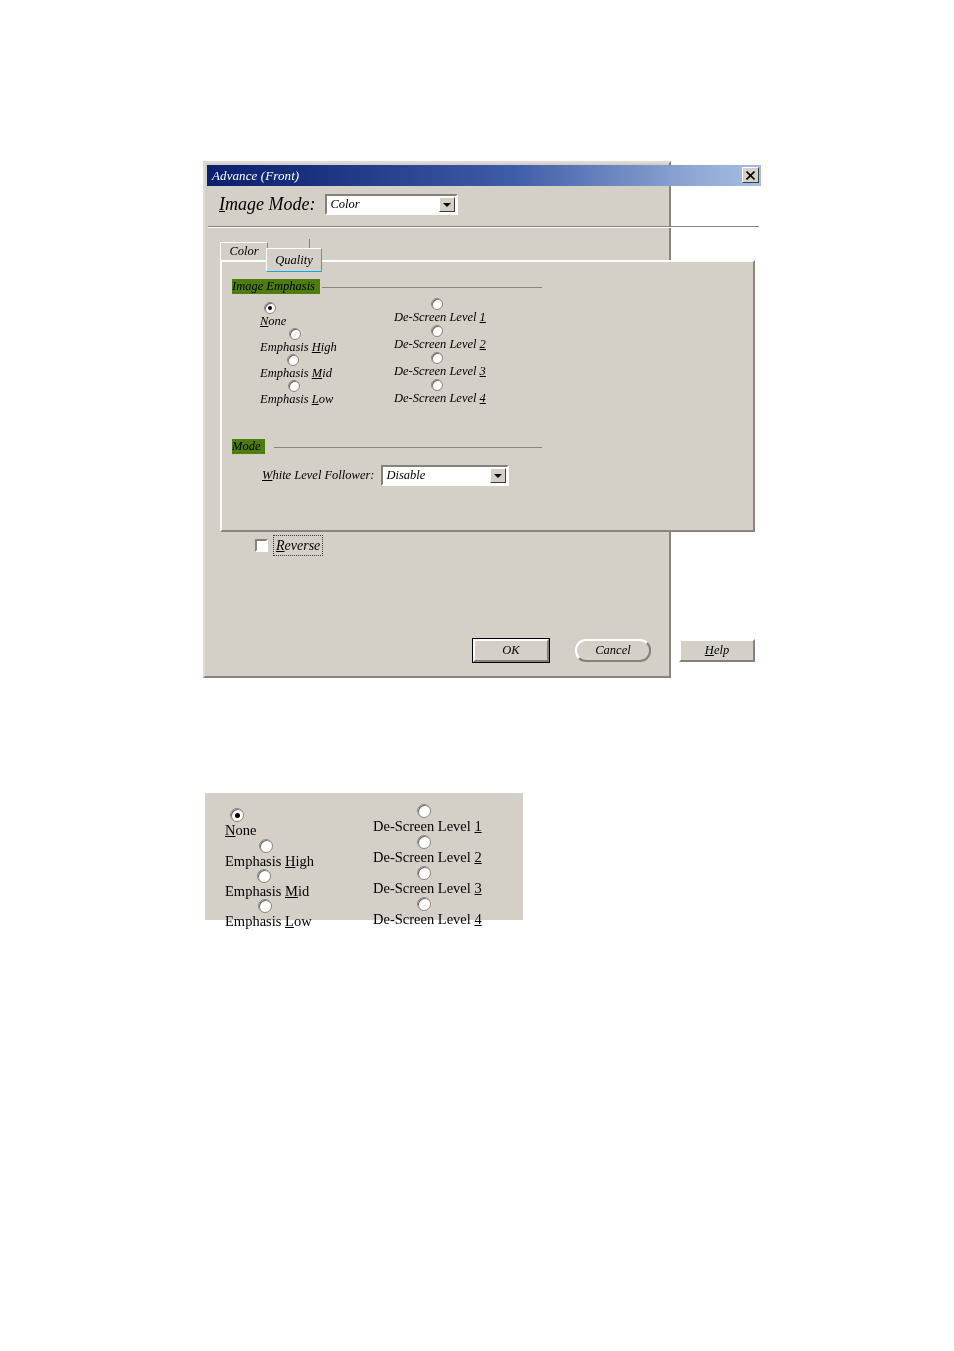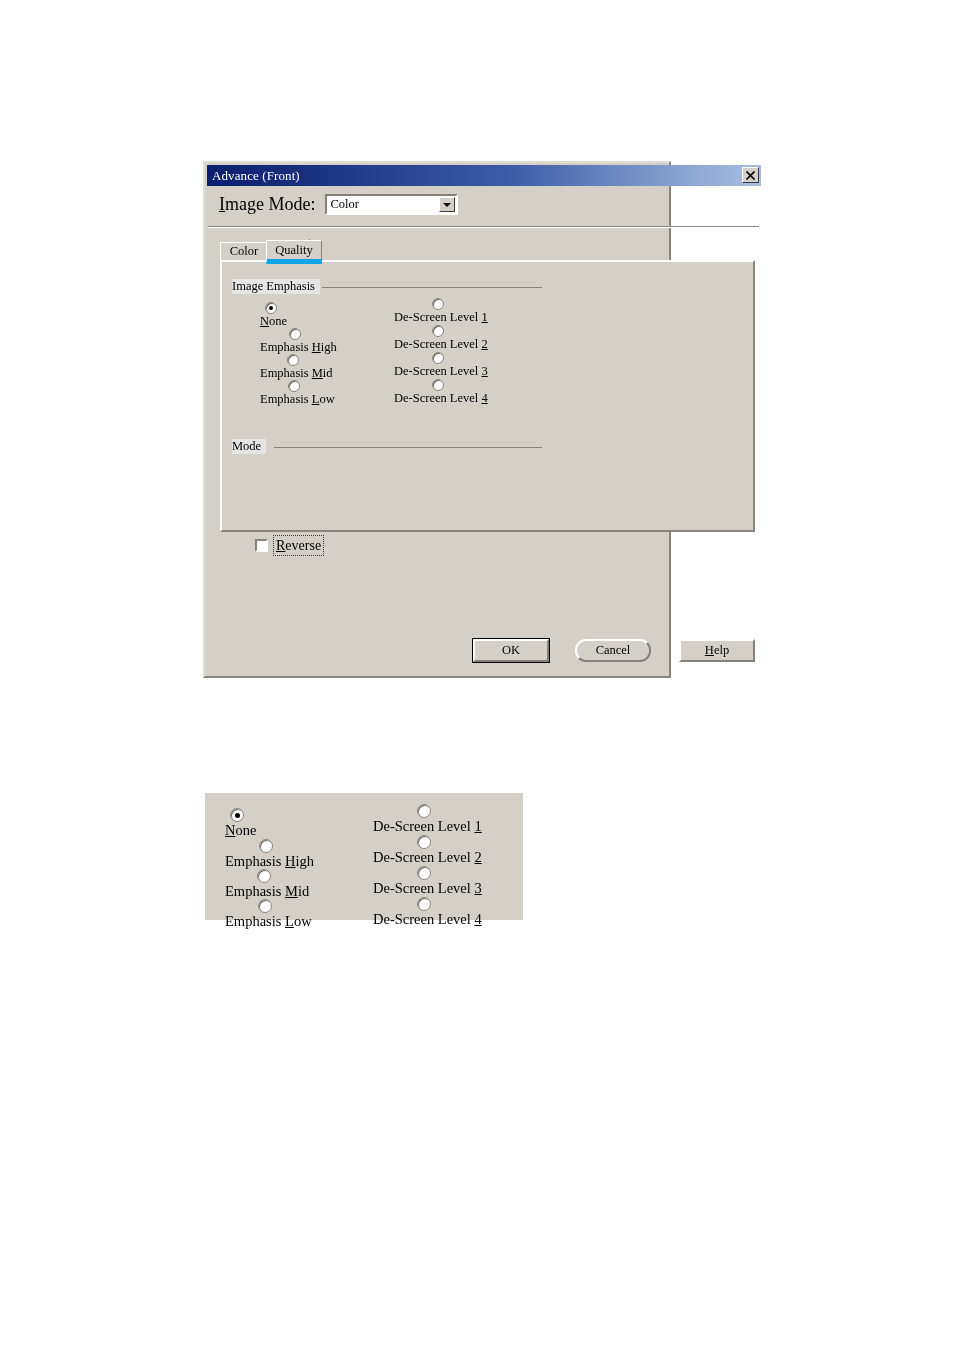--- a/index.html
+++ b/index.html
@@ -20,20 +20,21 @@
   #dialog {
     position: absolute;
     left: 203px;
     top: 161px;
     width: 468px;
     height: 517px;
     background: #d4d0c8;
     border: 2px solid;
     border-color: #dfdcd5 #8a857c #8a857c #dfdcd5;
     box-sizing: border-box;
+    font-style: italic;
   }
 
   .titlebar {
     position: absolute;
     left: 2px;
     top: 2px;
     width: 554px;
     height: 21px;
     background: linear-gradient(to right, #0a1f6e 0%, #19307f 18%, #3f5ca8 55%, #8fa8d4 88%, #a8bde0 100%);
     display: flex;
@@ -147,24 +148,24 @@
     box-sizing: border-box;
     display: flex;
     align-items: center;
     justify-content: center;
     font-size: 12.5px;
     font-family: "Liberation Serif", serif;
     color: #000;
     cursor: default;
   }
   .tab.selected {
-    top: 3px;
+    top: 11px;
     height: 24px;
     z-index: 3;
-    border-bottom: 5px solid #0ea5e9;
+    border-bottom: 1px solid #0ea5e9;
   }
   #tab-color { left: 0; width: 48px; }
   #tab-quality { left: 46px; width: 56px; }
 
   .tabsep {
     position: absolute;
     left: 104px;
     top: 76px;
     width: 1px;
     height: 21px;
@@ -188,21 +189,21 @@
   .groupbox {
     position: absolute;
   }
   .group-caption {
     position: absolute;
     left: 0;
     top: 0;
     font-size: 12.5px;
     font-family: "Liberation Serif", serif;
     color: #000;
-    background: #e5e5e5;
+    background: #4d7c0f;
     padding-right: 5px;
     white-space: nowrap;
     z-index: 2;
   }
   .group-line {
     position: absolute;
     top: 8px;
     height: 1px;
     background: #8a857c;
   }
@@ -415,20 +416,29 @@
     <div class="radio-row" style="left:172px; top:117px;">
       <span class="radio-mark"></span>
       <span class="radio-label">De-Screen Level <u>4</u></span>
     </div>
 
     <div class="groupbox" id="group-more">
       <span class="group-caption">Mode</span>
       <span class="group-line"></span>
     </div>
 
+    <div class="wlf-row">
+      <span class="wlf-label"><u>W</u>hite Level Follower:</span>
+      <div class="combo" id="combo-wlf">
+        <span class="combo-text">Disable</span>
+        <span class="combo-btn">
+            <span class="arrow-down"></span>
+          </span>
+      </div>
+    </div>
 
     <div class="check-row">
       <span class="check-mark"></span>
       <span class="check-focus">
         <span class="check-label"><u>R</u>everse</span>
       </span>
     </div>
 
   </div>
 

